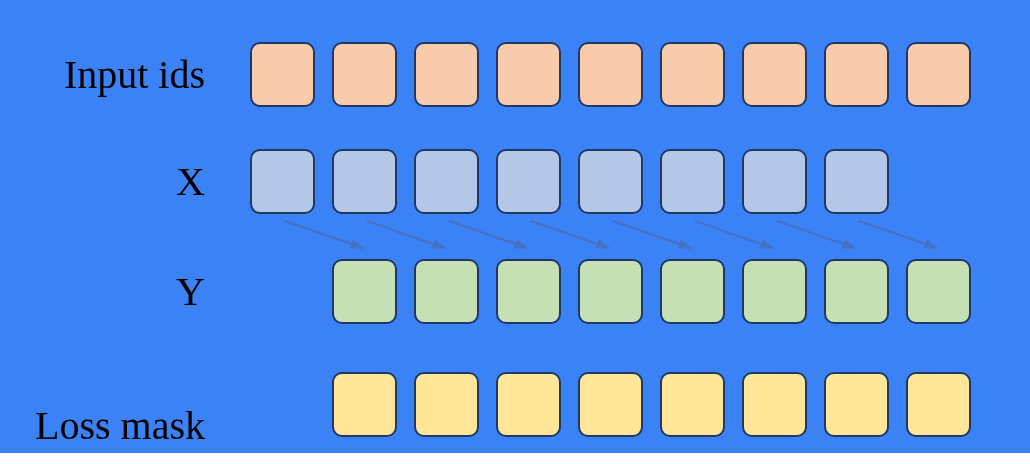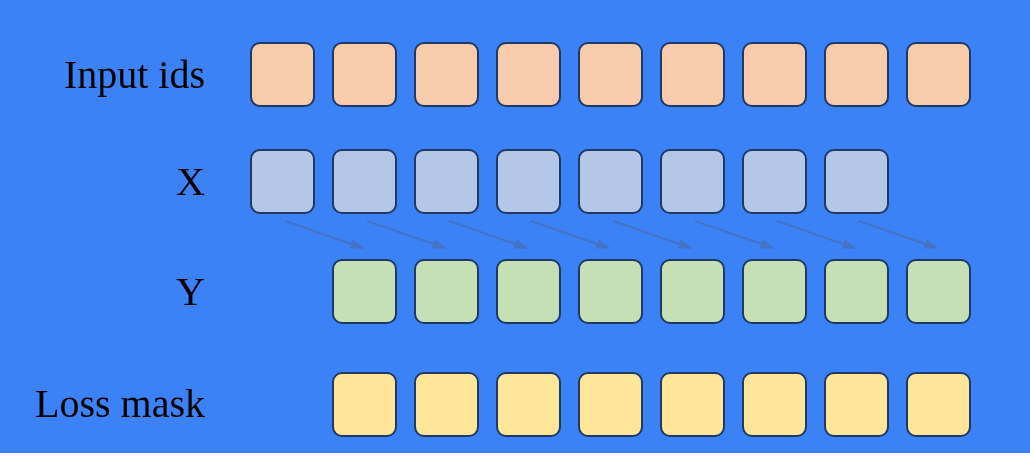--- a/index.html
+++ b/index.html
@@ -38,21 +38,21 @@
     pointer-events: none;
   }
 </style>
 </head>
 <body>
 
 <div class="canvas" style="width: 1030px; height: 453px; background: #3b82f6;">
   <div class="row-label" style="top: 51.5px;">Input ids</div>
   <div class="row-label" style="top: 158.5px;">X</div>
   <div class="row-label" style="top: 268.5px;">Y</div>
-  <div class="row-label" style="top: 381px;">Loss mask</div>
+  <div class="row-label" style="top: 403px;">Loss mask</div>
 
   <div id="token-rows">
       <div class="token-square" style="left: 250px; top: 42px; width: 65px; height: 65px; background: rgb(248, 203, 173); border-width: 2.5px; border-color: rgb(31, 56, 100); border-radius: 10px;"></div>
       <div class="token-square" style="left: 332px; top: 42px; width: 65px; height: 65px; background: rgb(248, 203, 173); border-width: 2.5px; border-color: rgb(31, 56, 100); border-radius: 10px;"></div>
       <div class="token-square" style="left: 414px; top: 42px; width: 65px; height: 65px; background: rgb(248, 203, 173); border-width: 2.5px; border-color: rgb(31, 56, 100); border-radius: 10px;"></div>
       <div class="token-square" style="left: 496px; top: 42px; width: 65px; height: 65px; background: rgb(248, 203, 173); border-width: 2.5px; border-color: rgb(31, 56, 100); border-radius: 10px;"></div>
       <div class="token-square" style="left: 578px; top: 42px; width: 65px; height: 65px; background: rgb(248, 203, 173); border-width: 2.5px; border-color: rgb(31, 56, 100); border-radius: 10px;"></div>
       <div class="token-square" style="left: 660px; top: 42px; width: 65px; height: 65px; background: rgb(248, 203, 173); border-width: 2.5px; border-color: rgb(31, 56, 100); border-radius: 10px;"></div>
       <div class="token-square" style="left: 742px; top: 42px; width: 65px; height: 65px; background: rgb(248, 203, 173); border-width: 2.5px; border-color: rgb(31, 56, 100); border-radius: 10px;"></div>
       <div class="token-square" style="left: 824px; top: 42px; width: 65px; height: 65px; background: rgb(248, 203, 173); border-width: 2.5px; border-color: rgb(31, 56, 100); border-radius: 10px;"></div>

